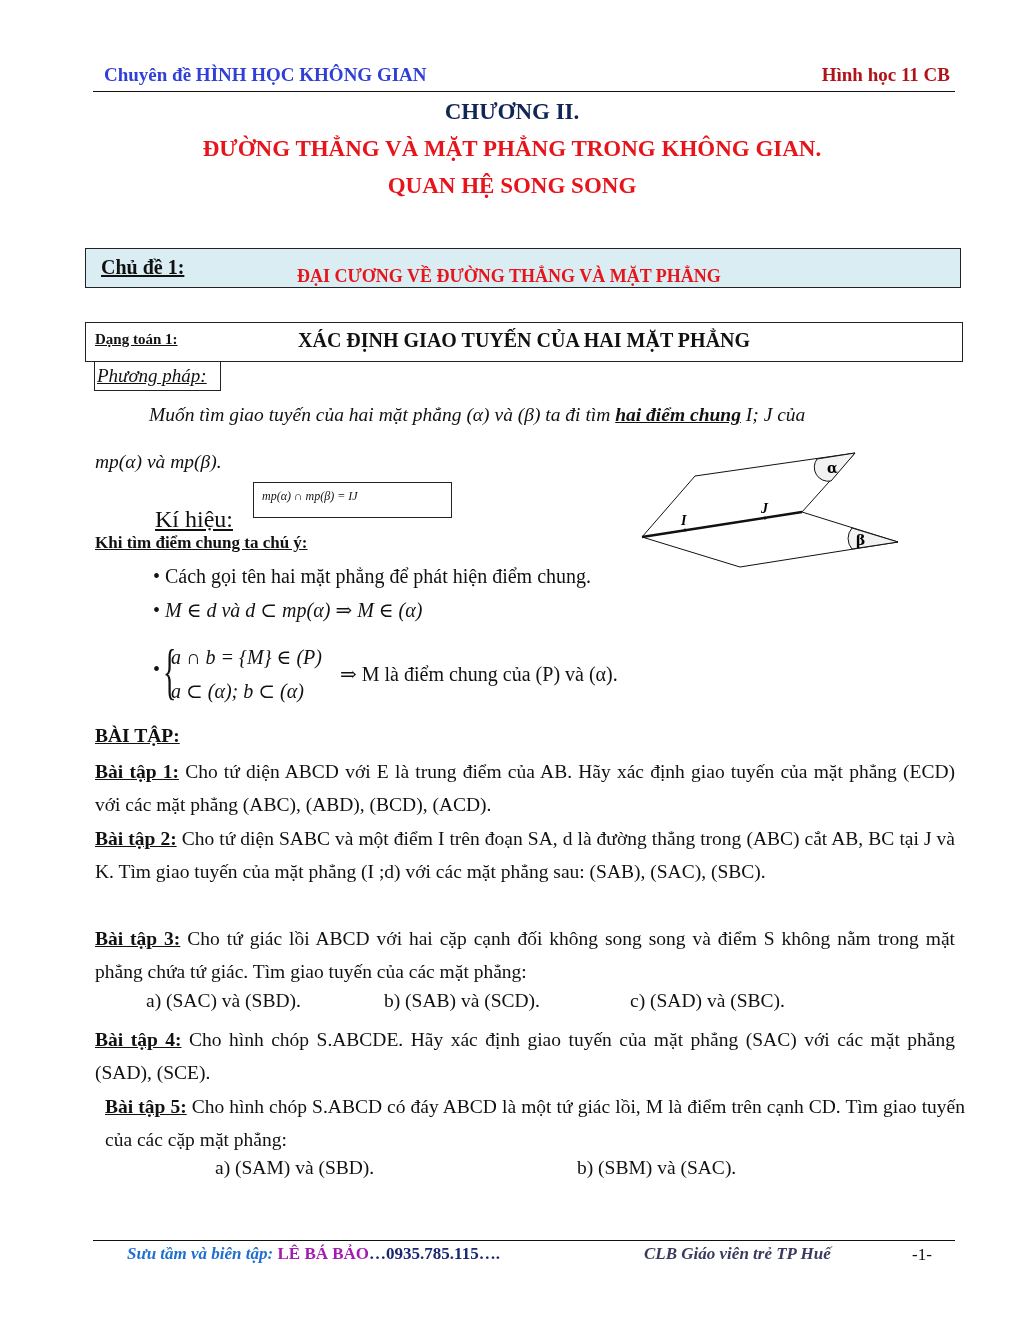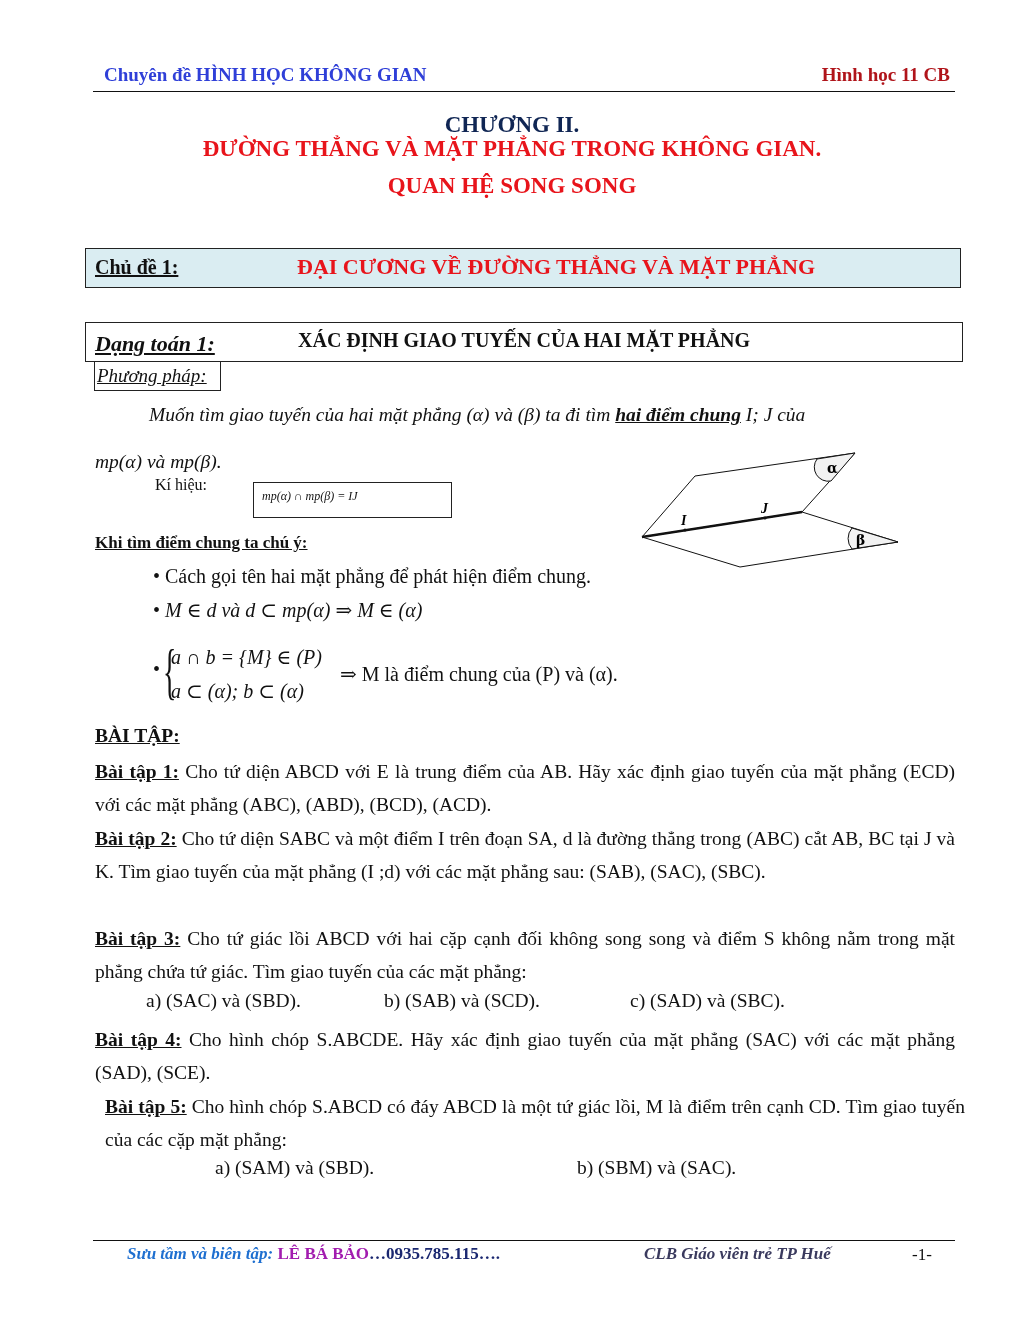--- a/index.html
+++ b/index.html
@@ -3,38 +3,38 @@
 <meta charset="utf-8">
 <style>
   html, body { margin: 0; padding: 0; background: #ffffff; }
   body { width: 1024px; height: 1325px; position: relative; overflow: hidden;
          font-family: "Liberation Serif", "DejaVu Serif", serif; color: #111; }
   .abs { position: absolute; }
   .header-left { left: 104px; top: 64px; font-size: 19px; font-weight: bold; color: #2f3fd8; }
   .header-right { right: 74px; top: 64px; font-size: 19px; font-weight: bold; color: #b0141a; }
   .header-rule { left: 93px; top: 91px; width: 862px; height: 0; border-top: 1.5px solid #111; }
   .chapter { left: 0; width: 1024px; text-align: center; font-weight: bold; font-size: 23px; }
-  .ch1 { top: 112px; color: #102654; }
+  .ch1 { top: 99px; color: #102654; }
   .ch2 { top: 136px; color: #e8141b; }
   .ch3 { top: 173px; color: #e8141b; }
   .topic-box { left: 85px; top: 248px; width: 876px; height: 40px; background: #daedf2;
                border: 1.5px solid #222; box-sizing: border-box; }
-  .topic-label { left: 95px; top: 256px; font-size: 20px; font-weight: bold; text-decoration: underline; color: #111; }
-  .topic-title { left: 297px; top: 254px; font-size: 22px; font-weight: bold; color: #e8141b; }
+  .topic-label { left: 101px; top: 256px; font-size: 20px; font-weight: bold; text-decoration: underline; color: #111; }
+  .topic-title { left: 297px; top: 266px; font-size: 18px; font-weight: bold; color: #e8141b; }
   .dang-box { left: 85px; top: 322px; width: 878px; height: 40px; border: 1.5px solid #222; box-sizing: border-box; }
-  .dang-label { left: 95px; top: 331px; font-size: 22px; font-weight: bold; text-decoration: underline; font-style: italic; }
+  .dang-label { left: 95px; top: 331px; font-size: 15px; font-weight: bold; text-decoration: underline; }
   .dang-title { left: 298px; top: 329px; font-size: 20px; font-weight: bold; }
   .pp-box { left: 94px; top: 361px; width: 127px; height: 30px; border: 1.5px solid #222; box-sizing: border-box; }
   .pp-label { left: 97px; top: 365px; font-size: 19px; font-style: italic; text-decoration: underline; }
   .para { font-size: 19.5px; line-height: 33px; }
   .ital { font-style: italic; }
   .bu { font-weight: bold; text-decoration: underline; }
   .p1 { left: 149px; top: 398px; }
   .p1b { left: 95px; top: 445px; }
-  .kh-label { left: 155px; top: 476px; font-size: 16px; }
+  .kh-label { left: 155px; top: 506px; font-size: 24px; text-decoration: underline; }
   .kh-box { left: 253px; top: 482px; width: 199px; height: 36px; border: 1.5px solid #222; box-sizing: border-box;
             font-size: 12px; font-style: italic; padding: 6px 8px; white-space: nowrap; }
   .chu-y { left: 95px; top: 533px; font-size: 17px; font-weight: bold; text-decoration: underline; }
   .bullet { left: 153px; font-size: 20px; }
   .b1 { top: 565px; }
   .b2 { top: 598px; }
   .b3 { top: 658px; }
   .sys { left: 171px; top: 640px; font-size: 20px; font-style: italic; line-height: 34px; }
   .brace { left: 163px; top: 638px; font-size: 62px; font-weight: 100; line-height: 66px; transform: scaleX(0.45); transform-origin: left; }
   .sys-rhs { left: 340px; top: 662px; font-size: 20px; }

